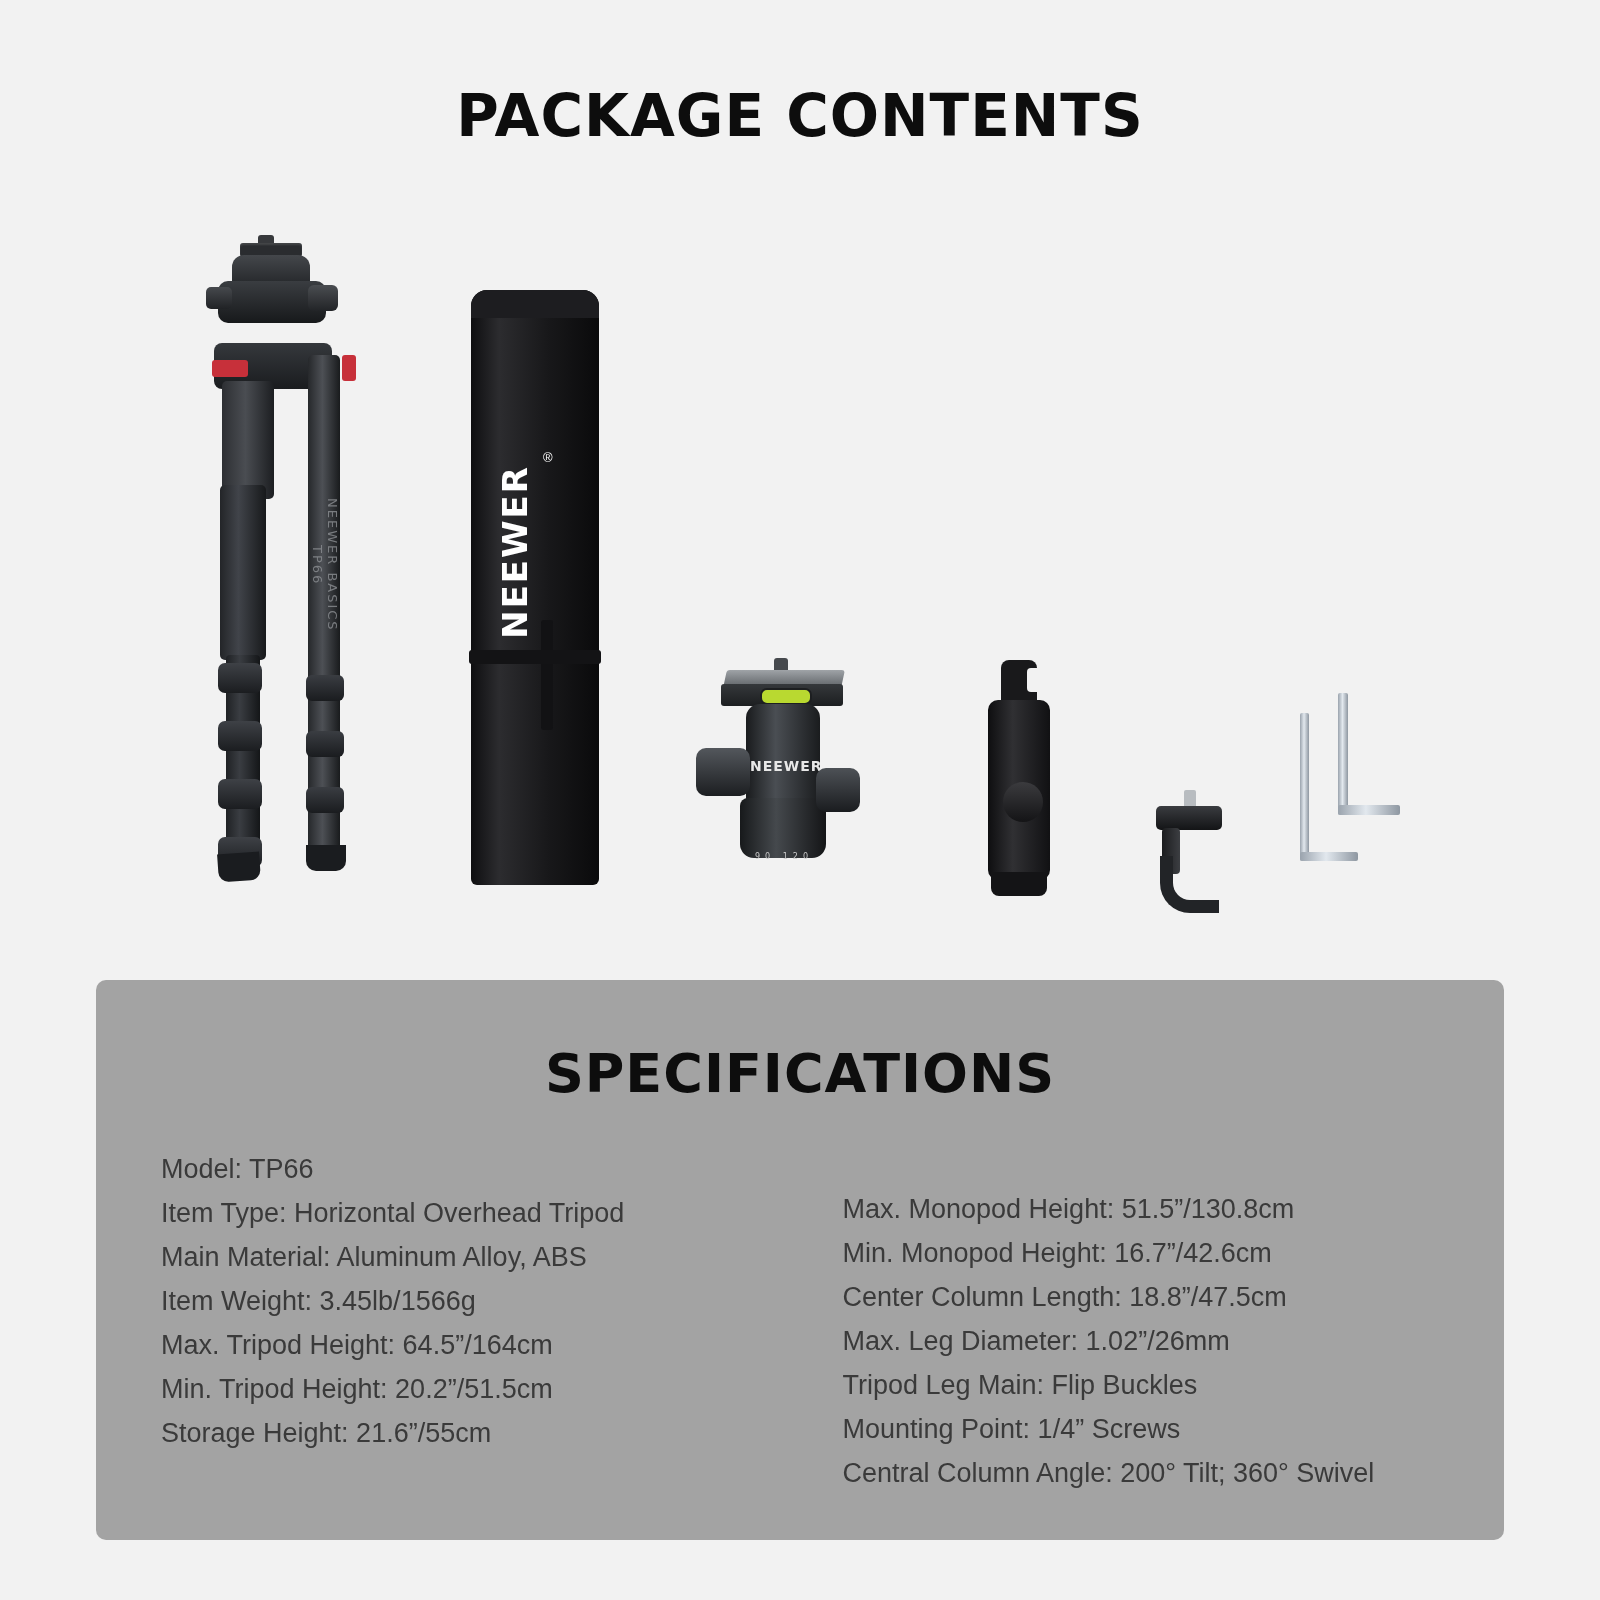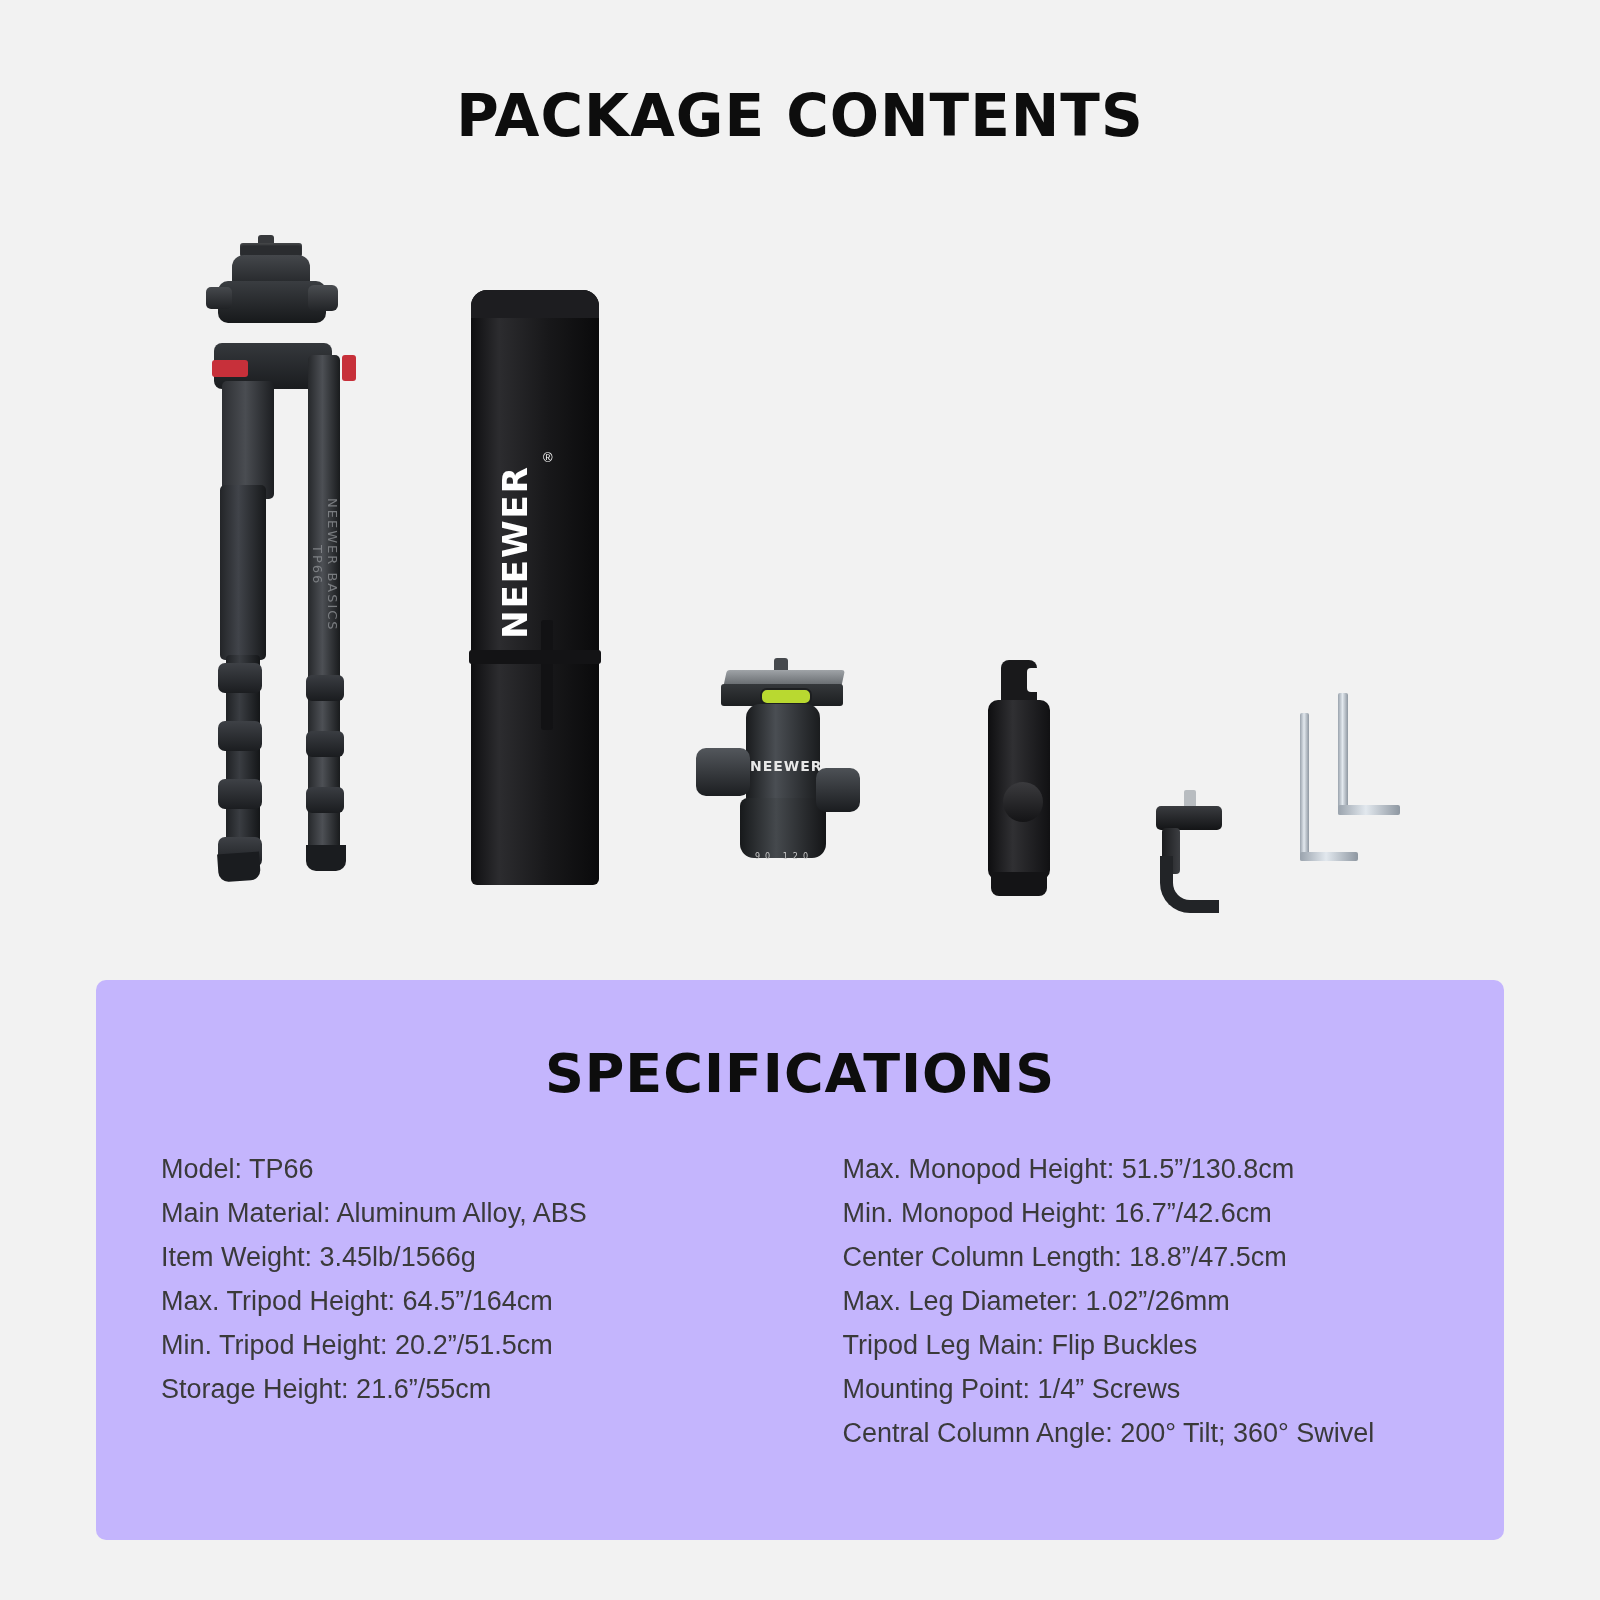--- a/index.html
+++ b/index.html
@@ -437,21 +437,21 @@
   .key.k2v { left: 48px; top: 8px; width: 10px; height: 122px; }
   .key.k2h { left: 48px; top: 120px; width: 62px; height: 10px; }
 
   
   .spec-card {
     position: absolute;
     left: 96px;
     top: 980px;
     width: 1408px;
     height: 560px;
-    background: #c4b5fd;
+    background: #a3a3a3;
     border-radius: 10px;
   }
   .spec-title {
     position: absolute;
     top: 62px;
     left: 0;
     width: 100%;
     text-align: center;
     font-size: 54px;
     font-weight: 800;
@@ -466,20 +466,21 @@
     width: 100%;
     display: flex;
     padding: 0 65px;
     box-sizing: border-box;
   }
   .spec-col {
     flex: 1;
   }
   .spec-col.right {
     padding-left: 85px;
+    margin-top: 40px;
   }
   .spec-line {
     font-size: 27px;
     line-height: 44px;
     color: #3a3a3a;
     font-family: "Liberation Sans", sans-serif;
     white-space: nowrap;
   }
 </style>
 </head>
@@ -562,20 +563,21 @@
       <div class="key k2h"></div>
     </div>
 
   </div>
 
   <div class="spec-card">
     <div class="spec-title">SPECIFICATIONS</div>
     <div class="spec-cols">
       <div class="spec-col left">
         <div class="spec-line">Model: TP66</div>
+        <div class="spec-line">Item Type: Horizontal Overhead Tripod</div>
         <div class="spec-line">Main Material: Aluminum Alloy, ABS</div>
         <div class="spec-line">Item Weight: 3.45lb/1566g</div>
         <div class="spec-line">Max. Tripod Height: 64.5”/164cm</div>
         <div class="spec-line">Min. Tripod Height: 20.2”/51.5cm</div>
         <div class="spec-line">Storage Height: 21.6”/55cm</div>
       </div>
       <div class="spec-col right">
         <div class="spec-line">Max. Monopod Height: 51.5”/130.8cm</div>
         <div class="spec-line">Min. Monopod Height: 16.7”/42.6cm</div>
         <div class="spec-line">Center Column Length: 18.8”/47.5cm</div>

